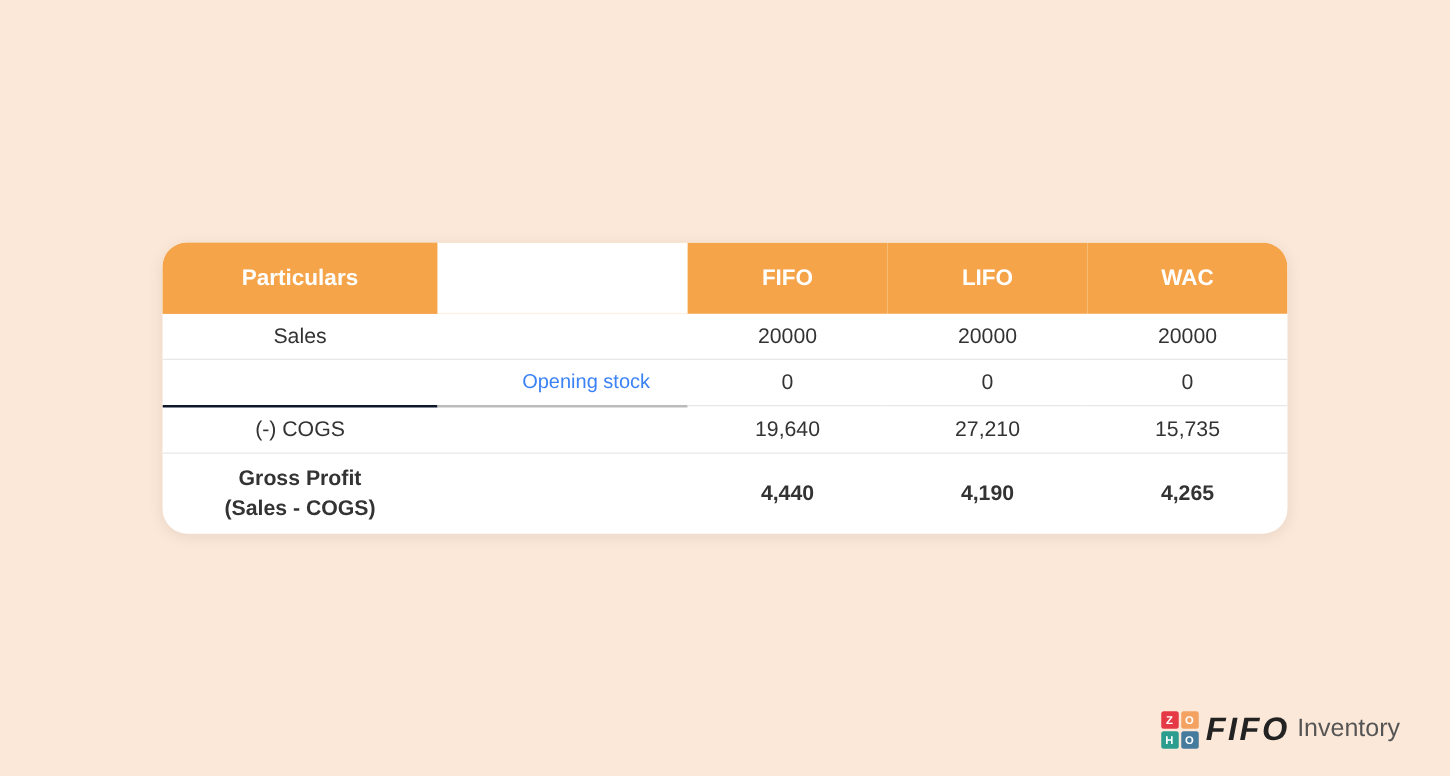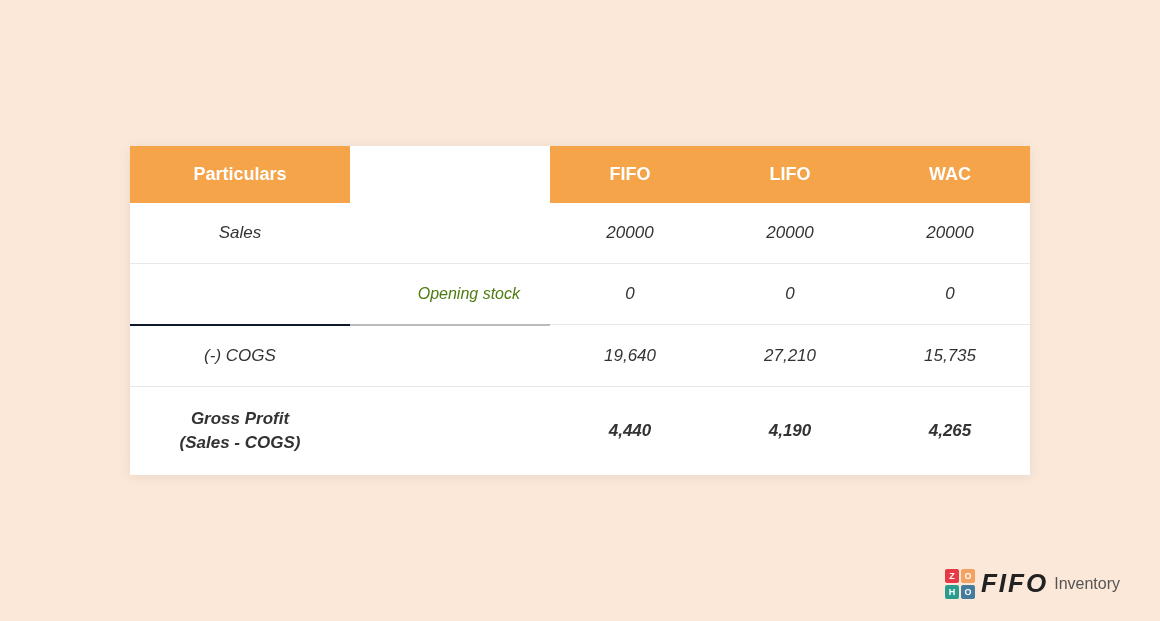--- a/index.html
+++ b/index.html
@@ -26,21 +26,21 @@
     }
 
     .table-container {
       width: 900px;
     }
 
     table {
       width: 100%;
       border-collapse: collapse;
       background: white;
-      border-radius: 0;
+      border-radius: 20px;
       overflow: hidden;
       box-shadow: 0 2px 12px rgba(0,0,0,0.08);
     }
 
     thead tr {
       background-color: #f5a44a;
     }
 
     thead th {
       color: white;
@@ -63,37 +63,36 @@
 
     tbody tr {
       border-bottom: 1px solid #e8e8e8;
     }
 
     tbody tr:last-child {
       border-bottom: none;
     }
 
     td {
-      padding: 20px 20px;
+      padding: 8px 20px;
       text-align: center;
       font-size: 17px;
       color: #333;
       vertical-align: middle;
-      font-style: italic;
     }
 
     td.particulars-cell {
       font-size: 17px;
       color: #333;
       text-align: center;
     }
 
     td.sub-cell {
       text-align: right;
-      color: #4d7c0f;
+      color: #3b82f6;
       font-size: 16px;
       padding-right: 30px;
     }
 
     .cogs-row td.particulars-cell {
       border-top: 1px solid #ccc;
     }
 
     .gross-profit-row td {
       font-weight: 700;
@@ -108,21 +107,21 @@
     .zoho-logo {
       position: absolute;
       bottom: 22px;
       right: 40px;
       display: flex;
       align-items: center;
       gap: 6px;
     }
 
     .zoho-inventory-text {
-      font-size: 16px;
+      font-size: 20px;
       color: #555;
       font-weight: 400;
     }
 
     .zoho-blocks {
       display: flex;
       gap: 2px;
     }
 
     .zoho-block {

